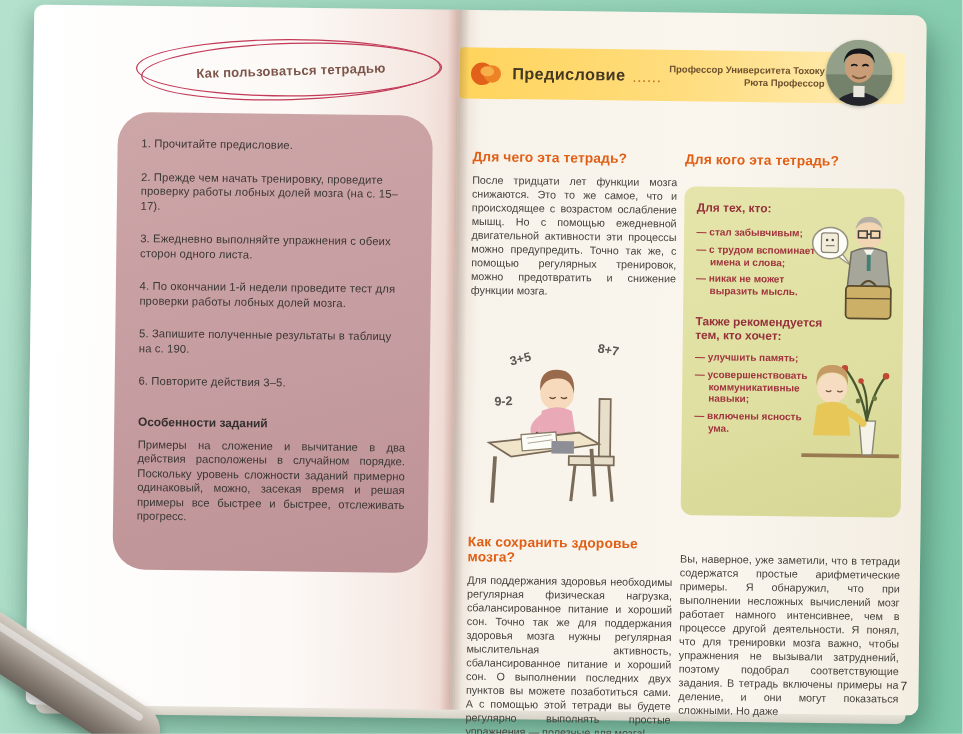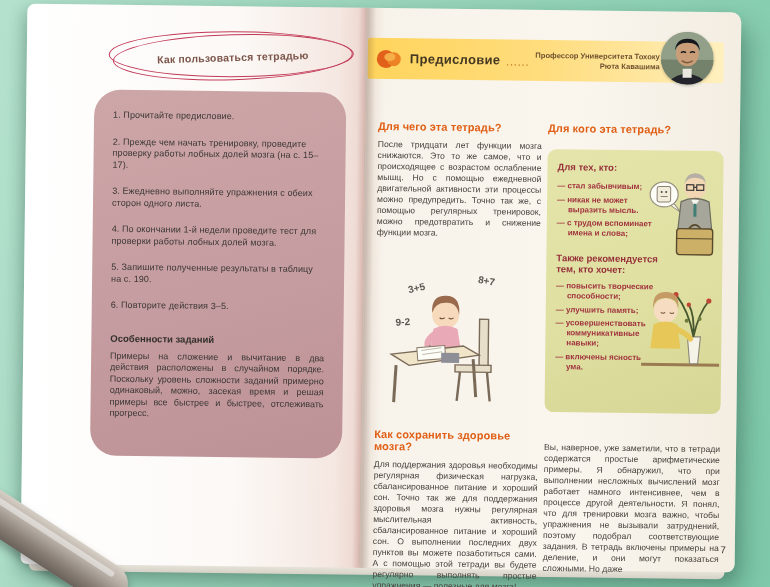--- a/index.html
+++ b/index.html
@@ -114,21 +114,21 @@
       <div class="band">
         <svg class="blob" viewBox="0 0 28 22">
           <circle cx="10" cy="11" r="9" fill="#e2611a"></circle>
           <circle cx="18" cy="11" r="7" fill="#ee8326"></circle>
           <ellipse cx="14" cy="9" rx="5.5" ry="4" fill="#f6b14b" opacity="0.95"></ellipse>
         </svg>
         <span class="band-title">Предисловие</span>
         <span class="band-dots">..............</span>
         <span class="band-credit">
           <span>Профессор Университета Тохоку</span><br>
-          <span>Рюта Кавашима</span>
+          <span>Рюта Профессор</span>
         </span>
         <div class="prof-photo">
           <svg viewBox="0 0 53 53" width="53" height="53">
             <rect width="53" height="53" fill="#93a089"></rect>
             <rect y="28" width="53" height="25" fill="#74816b"></rect>
             <path d="M4 53 Q26 31 49 53 Z" fill="#23242b"></path>
             <rect x="22" y="37" width="9" height="9" fill="#eae7df"></rect>
             <ellipse cx="26.5" cy="22" rx="11.5" ry="12.5" fill="#c89d77"></ellipse>
             <path d="M14 19 Q15 7 26.5 7 Q38 7 39 19 Q37 11 26.5 11 Q16 11 14 19 Z" fill="#16171b"></path>
             <path d="M20 21 q3 -2 5 0 M29 21 q3 -2 5 0" stroke="#16171b" stroke-width="1.4" fill="none"></path>
@@ -170,27 +170,26 @@
         <p class="body-p">Для поддержания здоровья необходимы регулярная физическая нагрузка, сбалансированное питание и хороший сон. Точно так же для поддержания здоровья мозга нужны регулярная мыслительная активность, сбалансированное питание и хороший сон. О выполнении последних двух пунктов вы можете позаботиться сами. А с помощью этой тетради вы будете регулярно выполнять простые упражнения — полезные для мозга!</p>
       </div>
 
       <div class="col-right">
         <h2 class="h-orange">Для кого эта тетрадь?</h2>
 
         <div class="yg-box">
           <h3 class="yg-title">Для тех, кто:</h3>
           <ul class="yg-list">
             <li>— стал забывчивым;</li>
+            <li>— с трудом вспоминает имена и слова;</li>
             <li>— никак не может выразить мысль.</li>
-            <li>— с трудом вспоминает имена и слова;</li>
           </ul>
 
           <h3 class="yg-title yg-title2">Также рекомендуется тем, кто хочет:</h3>
           <ul class="yg-list">
-            <li>— повысить творческие способности;</li>
             <li>— улучшить память;</li>
             <li>— усовершенствовать коммуникативные навыки;</li>
             <li>— включены ясность ума.</li>
           </ul>
 
           <svg class="illus-man" viewBox="0 0 72 99">
             <ellipse cx="16" cy="28" rx="14" ry="12.5" fill="#fdfdf8" stroke="#98917f" stroke-width="1.2"></ellipse>
             <path d="M26 37 L33 46 L23 39 Z" fill="#fdfdf8" stroke="#98917f" stroke-width="1"></path>
             <rect x="9" y="20" width="13.5" height="15.5" rx="2" fill="#f2edda" stroke="#8a8270" stroke-width="1"></rect>
             <circle cx="13.5" cy="25.5" r="1" fill="#4a4a44"></circle>

